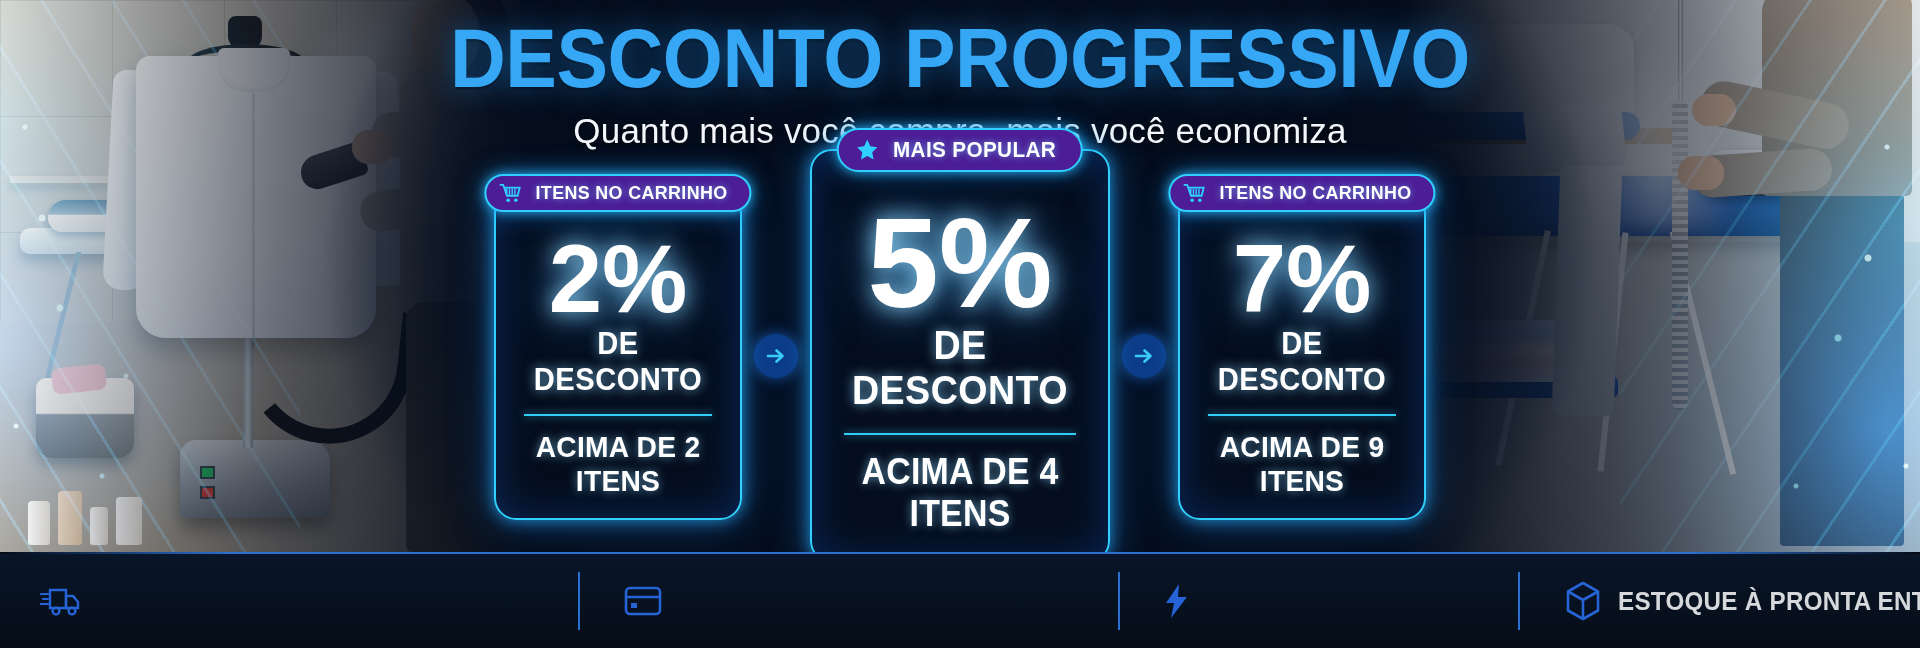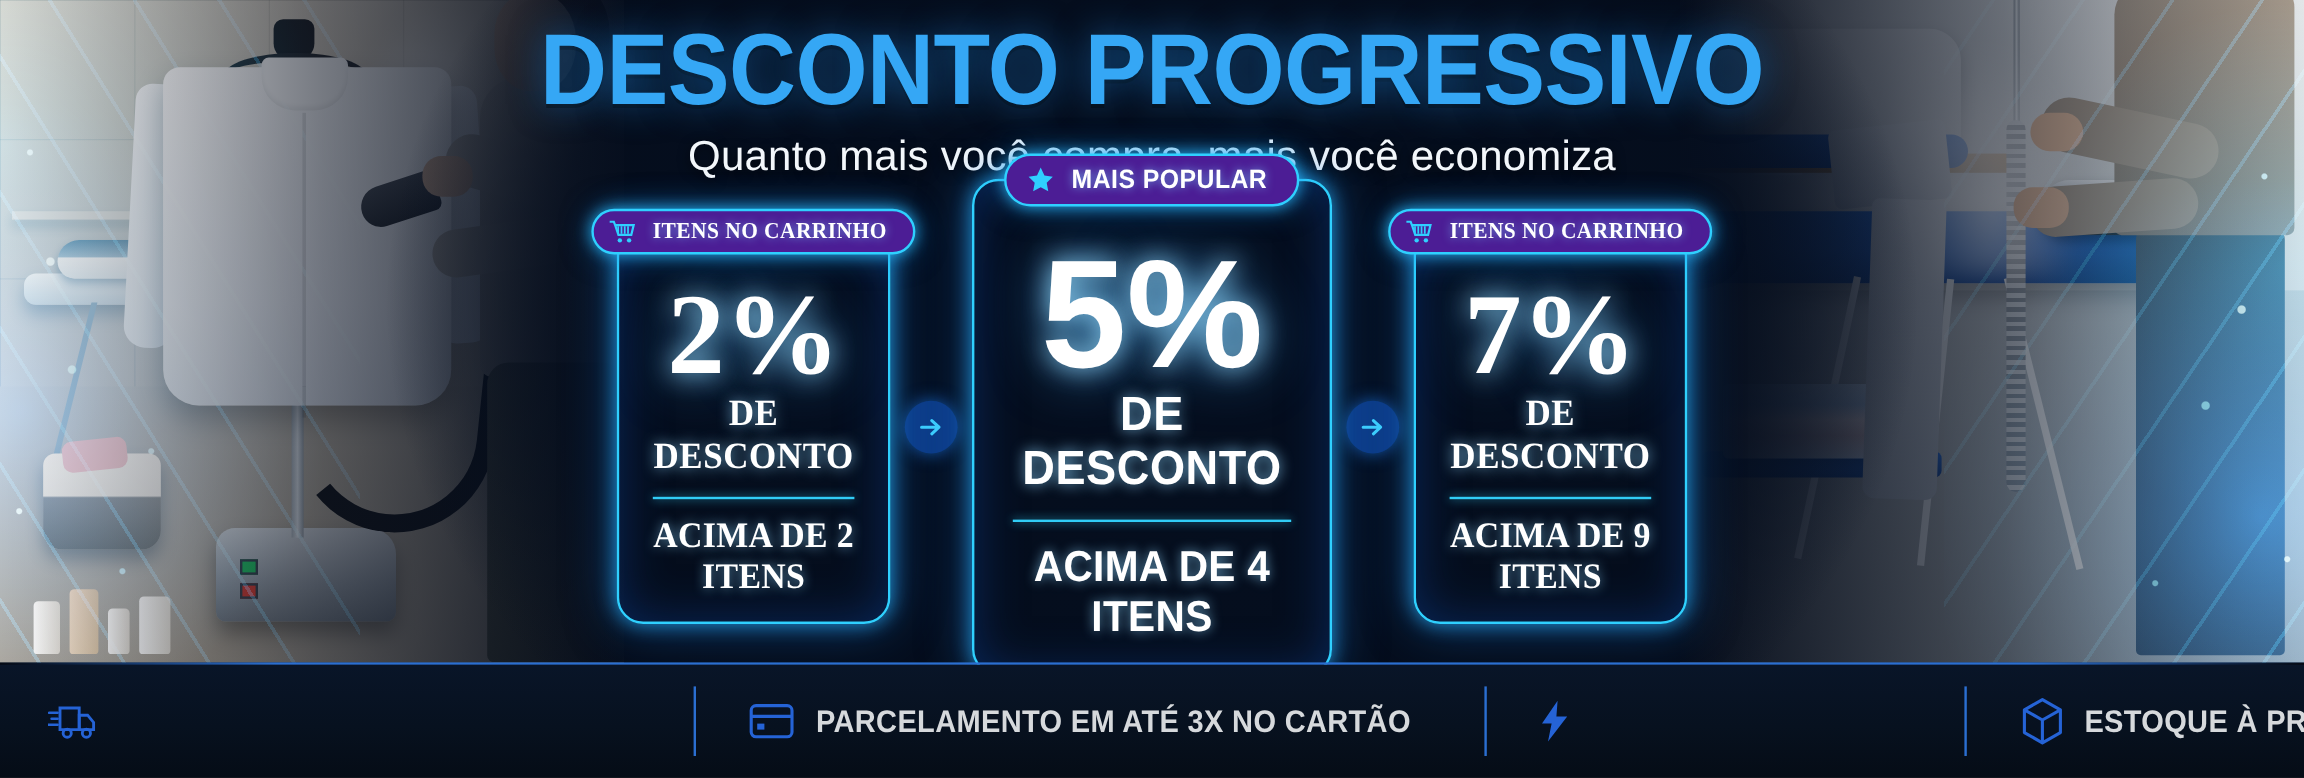--- a/index.html
+++ b/index.html
@@ -298,21 +298,21 @@
     border:2px solid #2fd0ff;
     border-radius:22px;
     background:linear-gradient(160deg,#0b2d63 0%,#0a2characters 0%,#0a2856 34%,#071d42 70%,#05142f 100%);
     background:linear-gradient(160deg,#0d3madness 0%,#0c3573 0%,#0a2a5b 36%,#071e44 72%,#051531 100%);
     box-shadow:
       0 0 16px rgba(40,180,255,.75),
       0 0 42px rgba(25,120,220,.50),
       inset 0 0 40px rgba(12,60,140,.55);
     text-align:center;
   }
-  .card-side{ width:228px; padding:42px 14px 20px;font-family:Liberation Serif, serif; }
+  .card-side{ width:248px; padding:42px 14px 20px; }
   .card-mid{ width:300px; padding:54px 16px 26px; }
 
   .badge{
     position:absolute; top:-20px; left:50%; transform:translateX(-50%);
     display:flex; align-items:center; gap:8px;
     padding:6px 16px 6px 13px;
     border:2px solid #2fd0ff; border-radius:999px;
     background:#4c1d95;
     box-shadow:0 0 12px rgba(40,190,255,.85), 0 0 26px rgba(30,140,230,.5);
     white-space:nowrap;
@@ -552,23 +552,20 @@
         <path d="M1 11h7M3 16h5M0 21h8" stroke="#2563d6" stroke-width="2.2" stroke-linecap="round"></path>
       </svg>
     </div>
 
     <div class="bcell sep" style="padding-left:44px; flex:0 0 540px;">
       <svg class="bico" width="40" height="34" viewBox="0 0 40 34">
         <rect x="2" y="4" width="34" height="26" rx="4" fill="none" stroke="#2563d6" stroke-width="2.6"></rect>
         <path d="M2 13h34" stroke="#2563d6" stroke-width="2.6"></path>
         <rect x="7" y="19" width="6" height="5" fill="#2563d6"></rect>
       </svg>
-      <div class="bstack">
-        <div class="btxt-main">PARCELAMENTO EM ATÉ 3X NO CARTÃO</div>
-      </div>
     </div>
 
     <div class="bcell sep" style="padding-left:42px; flex:0 0 400px;">
       <svg class="bico" width="28" height="36" viewBox="0 0 28 36">
         <path d="M17 1L4 20h8l-3 15L25 14h-9z" fill="#2563d6"></path>
       </svg>
     </div>
 
     <div class="bcell" style="padding-left:44px;">
       <svg class="bico" width="38" height="40" viewBox="0 0 38 40">

